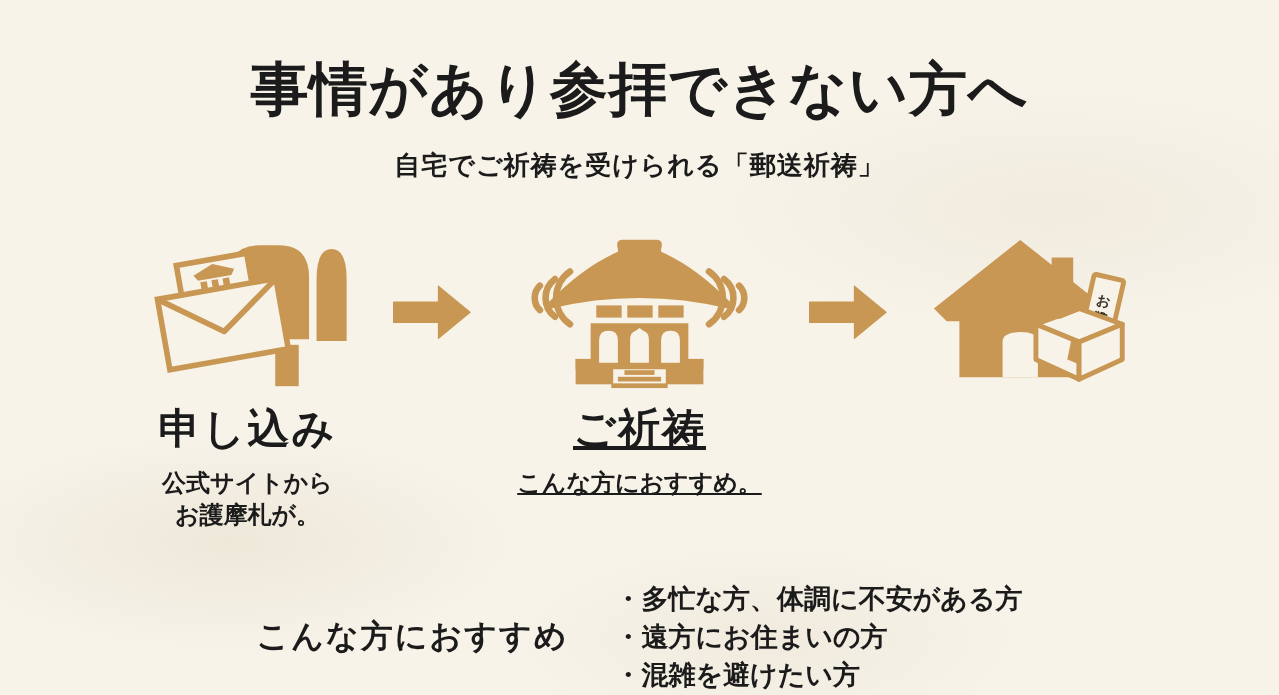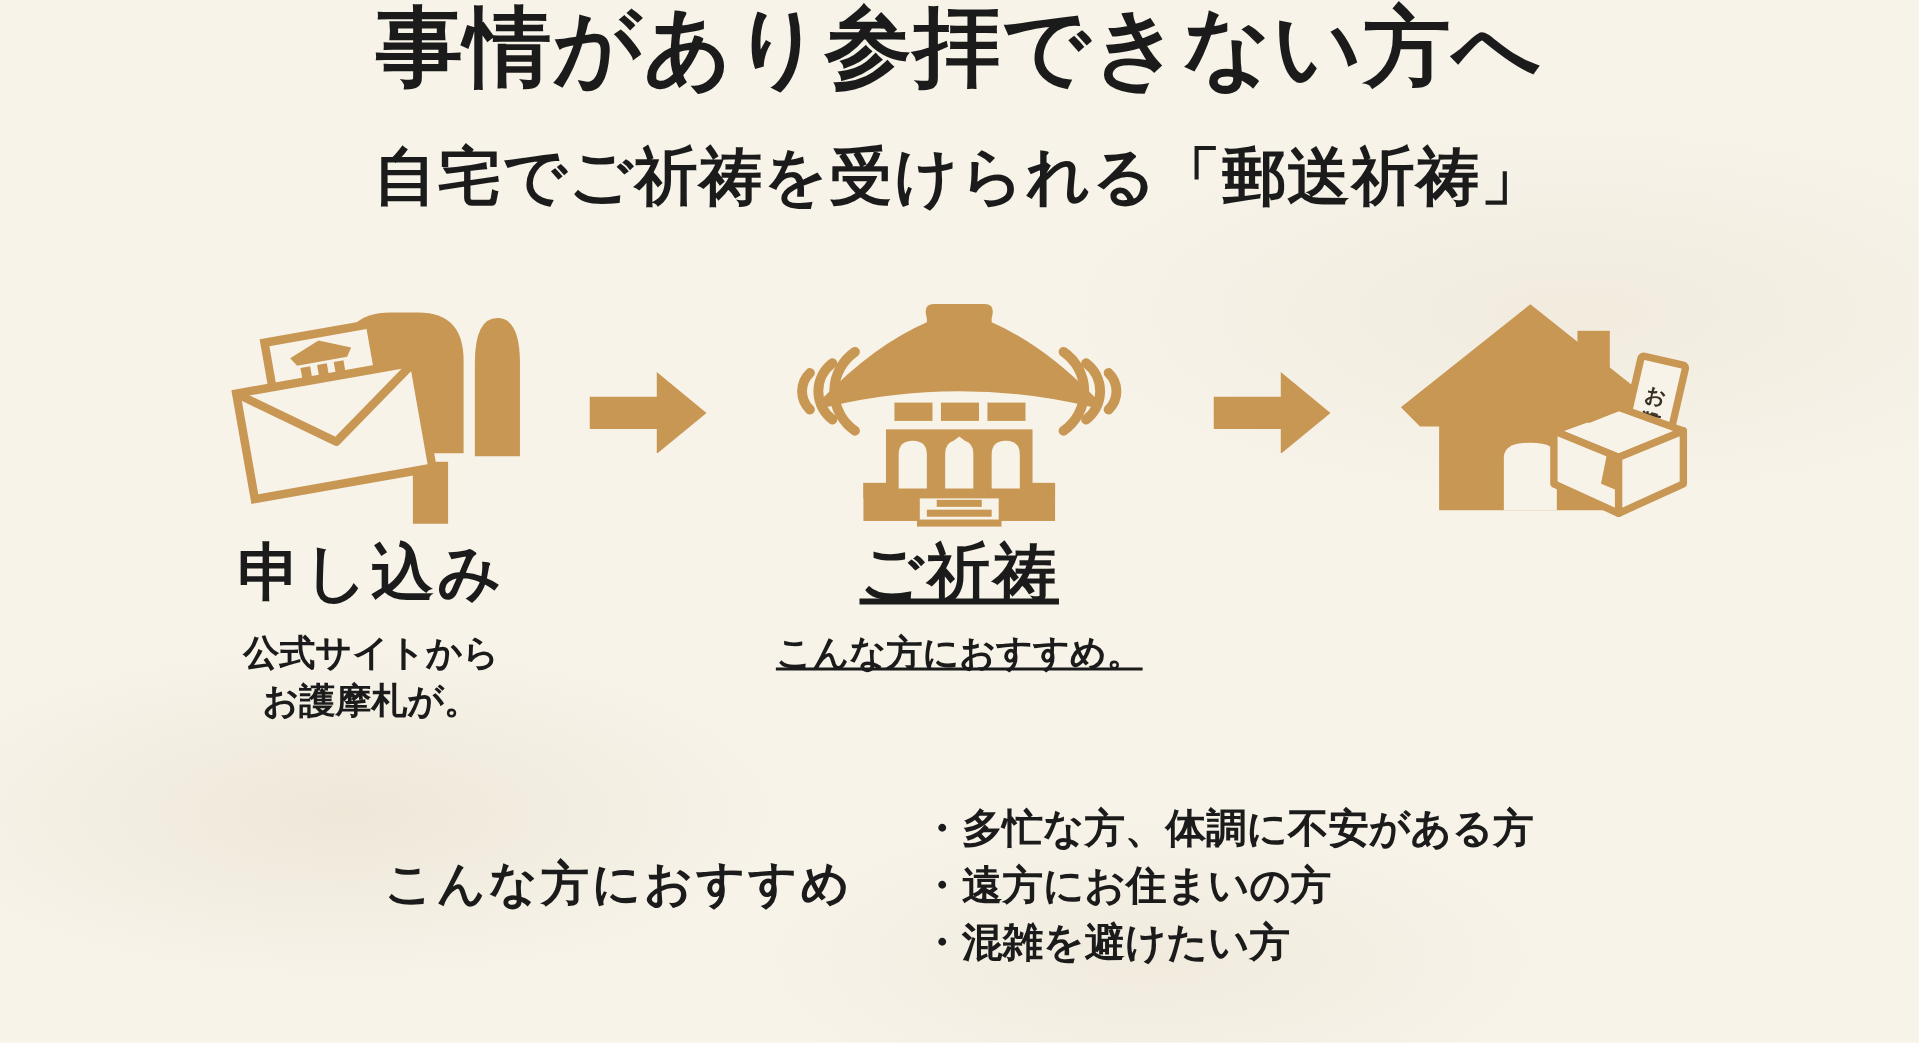--- a/index.html
+++ b/index.html
@@ -15,30 +15,30 @@
     overflow: hidden;
     background-color: #f7f3e9;
     background-image:
       radial-gradient(ellipse 420px 160px at 18% 78%, rgba(227,218,198,0.45), rgba(227,218,198,0) 70%),
       radial-gradient(ellipse 500px 180px at 82% 30%, rgba(232,224,206,0.4), rgba(232,224,206,0) 70%),
       radial-gradient(ellipse 380px 140px at 60% 92%, rgba(229,220,201,0.35), rgba(229,220,201,0) 70%);
   }
   .serif { font-family: "Liberation Serif", "DejaVu Serif", serif; }
 
   
-  .header { text-align: center; }
+  .header { padding-top: 58px; text-align: center; }
   .title {
     font-size: 58px;
     font-weight: 700;
     letter-spacing: 1px;
     line-height: 1.1;
   }
   .subtitle {
     margin-top: 26px;
-    font-size: 42px;
+    font-size: 26px;
     font-weight: 700;
     letter-spacing: 1px;
     text-align: center;
   }
 
   
   .steps-row {
     margin-top: 50px;
     display: flex;
     justify-content: center;
@@ -53,20 +53,21 @@
   .step-1 { width: 282px; }
   .step-2 { width: 330px; text-decoration: underline; }
   .step-3 { width: 282px; }
   .icon-box {
     height: 158px;
     display: flex;
     align-items: center;
     justify-content: center;
   }
   .step-title {
+    margin-top: 10px;
     font-size: 42px;
     font-weight: 700;
     letter-spacing: 2px;
   }
   .step-desc {
     margin-top: 10px;
     font-size: 24px;
     font-weight: 700;
     line-height: 1.35;
     white-space: pre-line;

